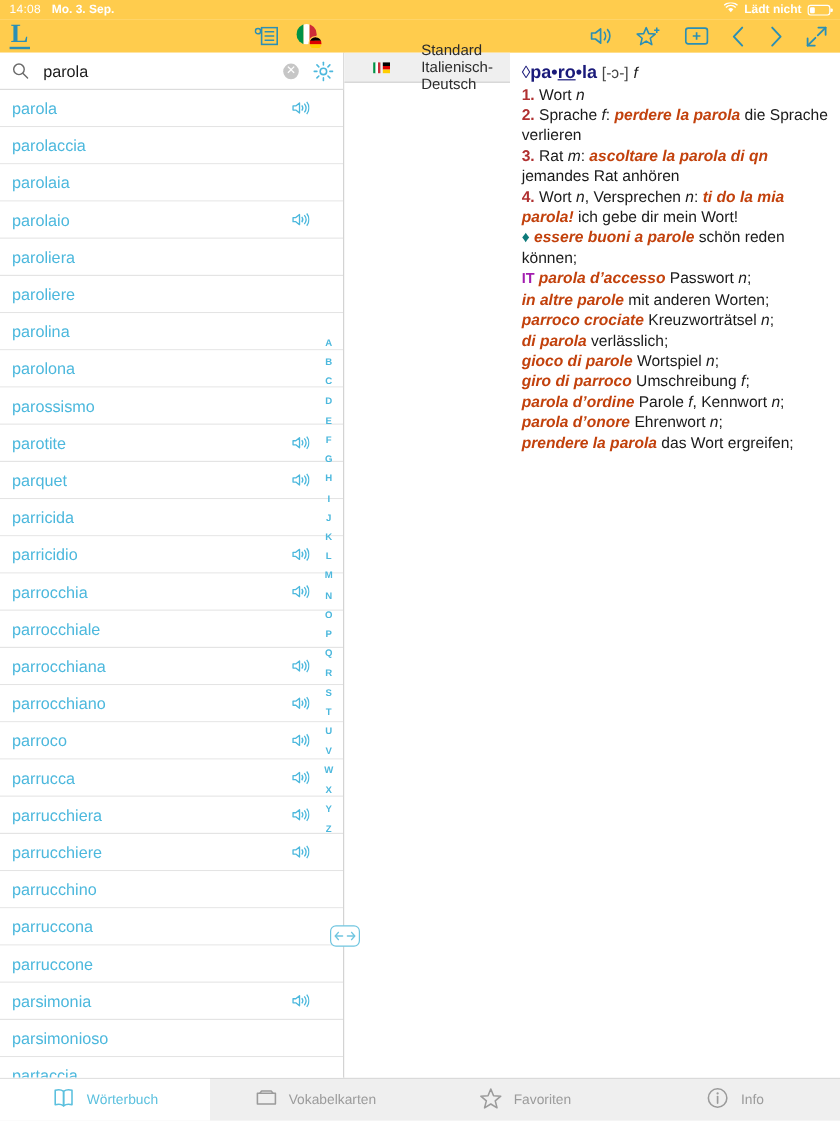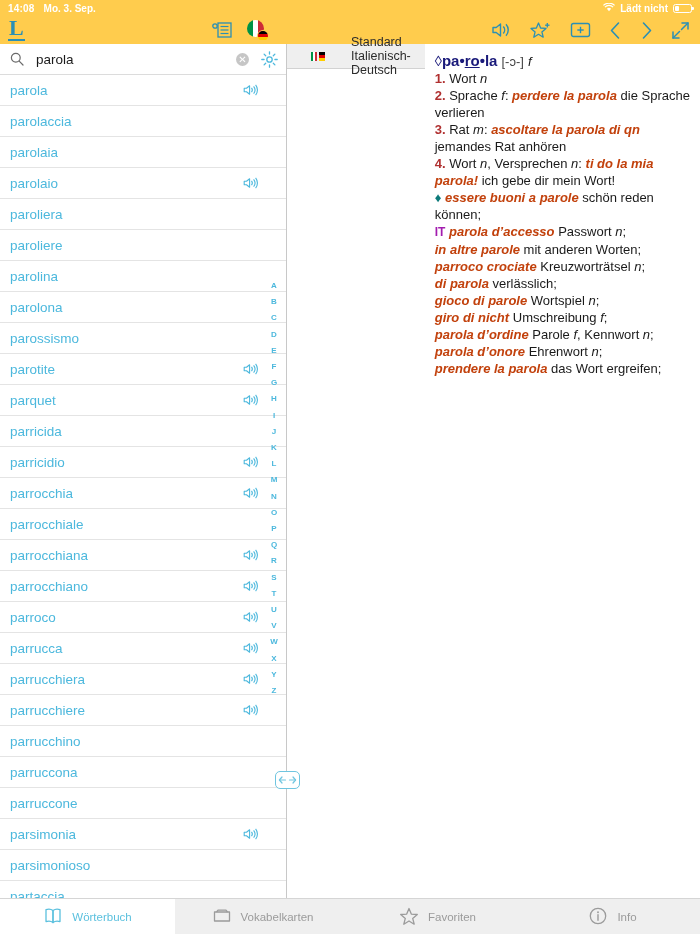--- a/index.html
+++ b/index.html
@@ -10,21 +10,21 @@
     overflow: hidden;
   }
   .app { position: relative; width: 700px; height: 934px; display: flex; flex-direction: column; }
 
   
   .statusbar {
     height: 16px; background: #FFCC4D; color: #ffffff;
     display: flex; align-items: center; padding: 0 8px;
     font-size: 10px; flex: 0 0 16px;
   }
-  .sb-time { font-weight: bold; letter-spacing: .2px; }
+  .sb-time { font-weight: normal; letter-spacing: .2px; }
   .sb-date { margin-left: 9px; font-weight: bold; }
   .sb-right { margin-left: auto; display: flex; align-items: center; gap: 5px; font-weight: bold; }
   .wifi-ico { display: inline-block; }
   .battery {
     width: 19px; height: 9px; border: 1.2px solid #ffffff; border-radius: 2.5px;
     position: relative; display: inline-block;
   }
   .battery::after {
     content: ""; position: absolute; right: -3px; top: 2.4px;
     width: 1.8px; height: 3.6px; background: #ffffff; border-radius: 0 1px 1px 0;
@@ -532,21 +532,21 @@
             <div class="sense"><span class="num">3.</span> <span>Rat </span><span class="ital">m</span><span>: </span><span class="it-ex">ascoltare la parola di qn</span> <span>jemandes Rat anhören</span></div>
             <div class="sense"><span class="num">4.</span> <span>Wort </span><span class="ital">n</span><span>, Versprechen </span><span class="ital">n</span><span>: </span><span class="it-ex">ti do la mia parola!</span> <span>ich gebe dir mein Wort!</span></div>
           </div>
         <div id="phrases">
             <div class="sense"><span class="marker-diamond">♦</span> <span class="it-ex">essere buoni a parole</span> <span>schön reden können;</span></div>
             <div class="sense"><span class="marker-red">IT</span> <span class="it-ex">parola d’accesso</span> <span>Passwort </span><span class="ital">n</span><span>;</span></div>
             <div class="sense"><span class="it-ex">in altre parole</span> <span>mit anderen Worten;</span></div>
             <div class="sense"><span class="it-ex">parroco crociate</span> <span>Kreuzworträtsel </span><span class="ital">n</span><span>;</span></div>
             <div class="sense"><span class="it-ex">di parola</span> <span>verlässlich;</span></div>
             <div class="sense"><span class="it-ex">gioco di parole</span> <span>Wortspiel </span><span class="ital">n</span><span>;</span></div>
-            <div class="sense"><span class="it-ex">giro di nicht</span> <span>Umschreibung </span><span class="ital">f</span><span>;</span></div>
+            <div class="sense"><span class="it-ex">giro di parroco</span> <span>Umschreibung </span><span class="ital">f</span><span>;</span></div>
             <div class="sense"><span class="it-ex">parola d’ordine</span> <span>Parole </span><span class="ital">f</span><span>, Kennwort </span><span class="ital">n</span><span>;</span></div>
             <div class="sense"><span class="it-ex">parola d’onore</span> <span>Ehrenwort </span><span class="ital">n</span><span>;</span></div>
             <div class="sense"><span class="it-ex">prendere la parola</span> <span>das Wort ergreifen;</span></div>
           </div>
       </div>
     </div>
   </div>
 
   <div class="tabbar" id="tabbar">
       <div class="tab active">

